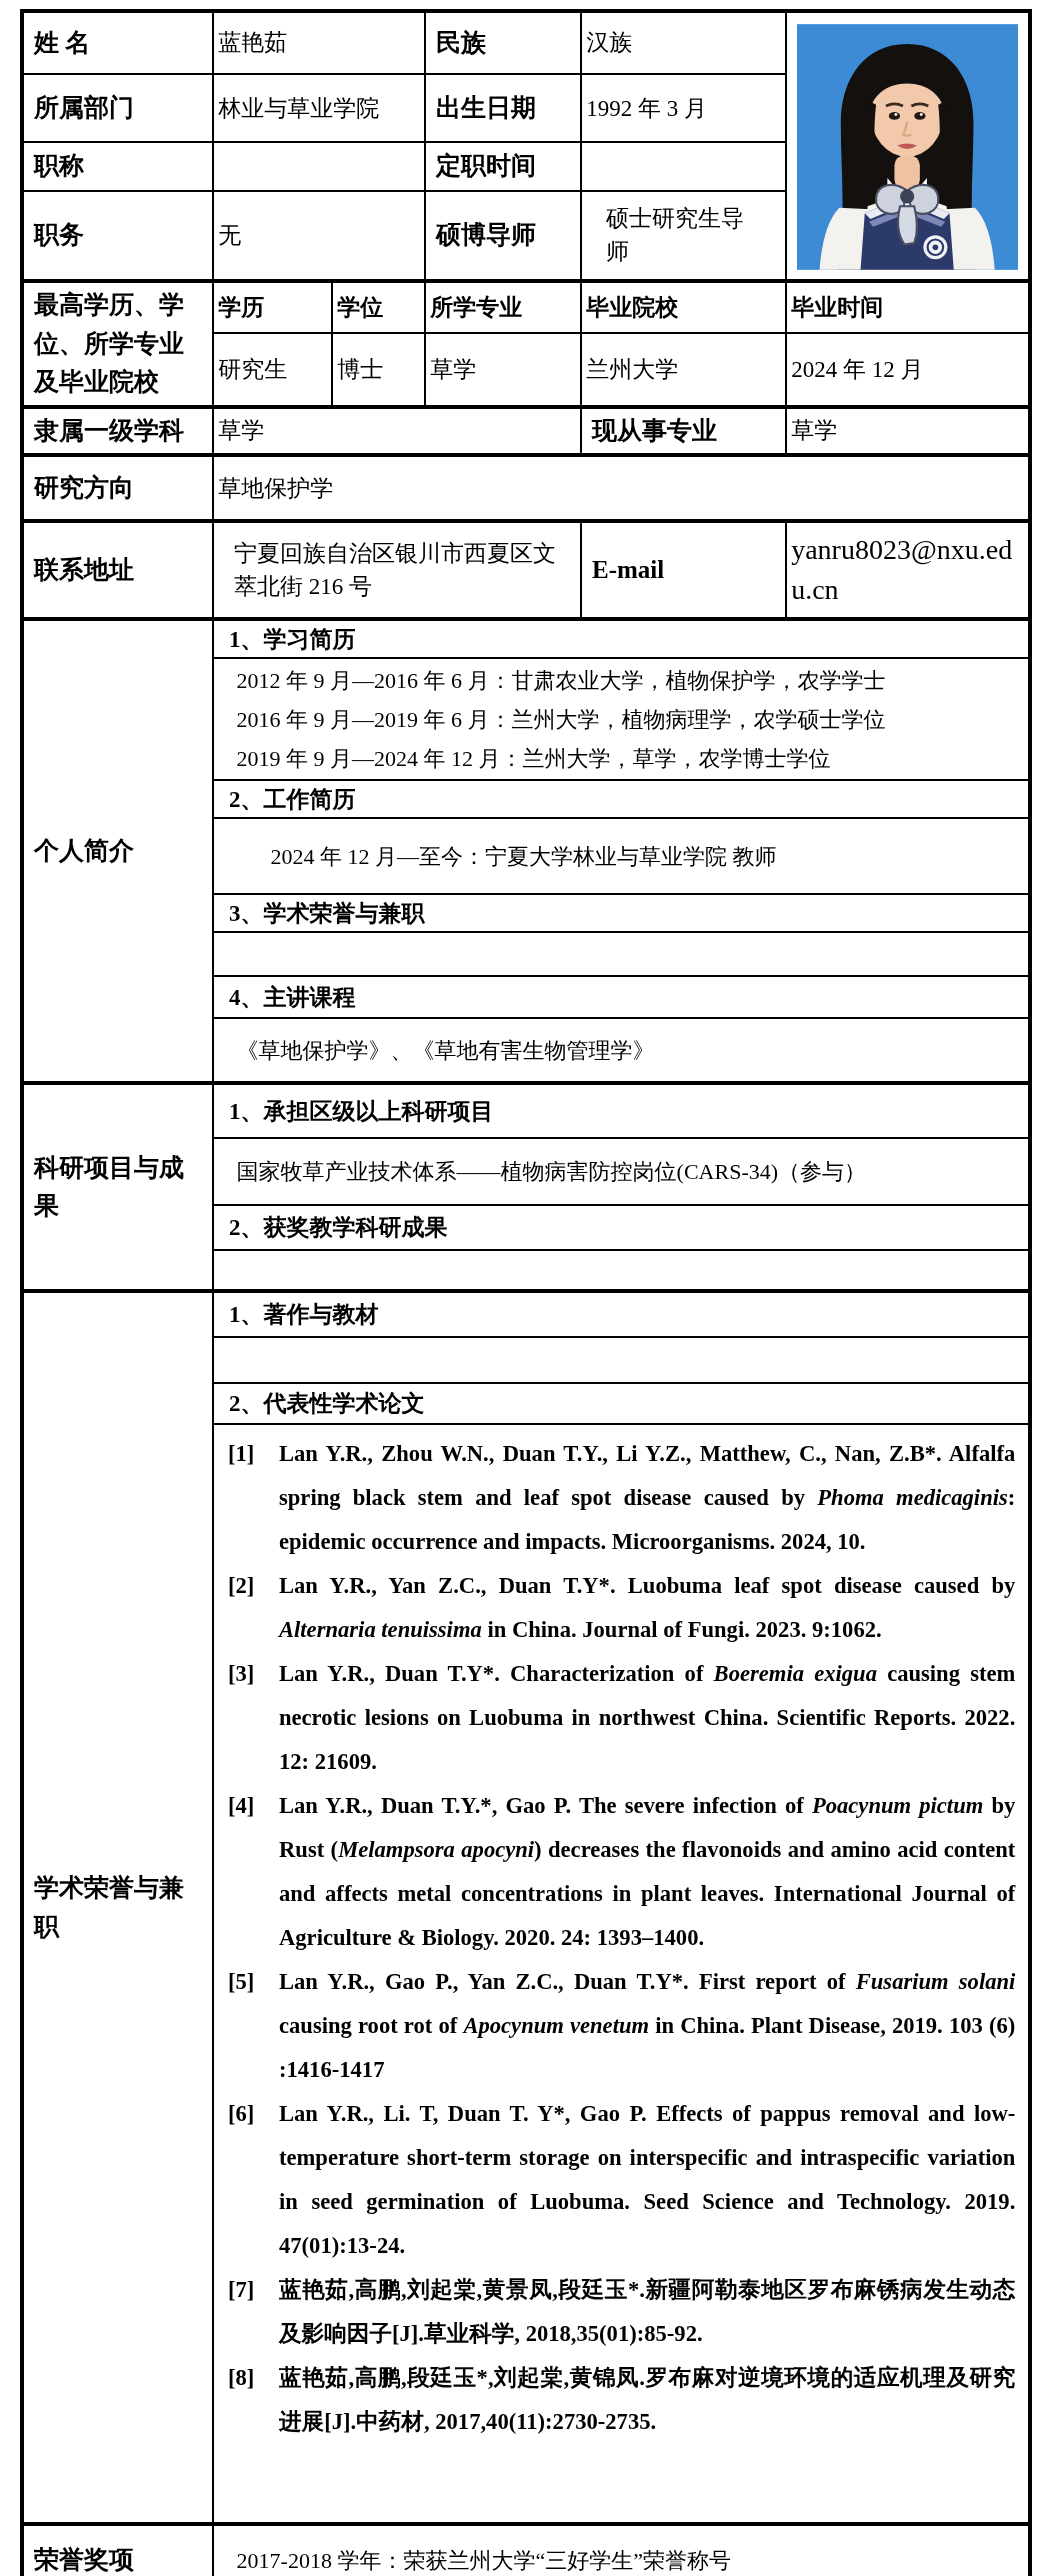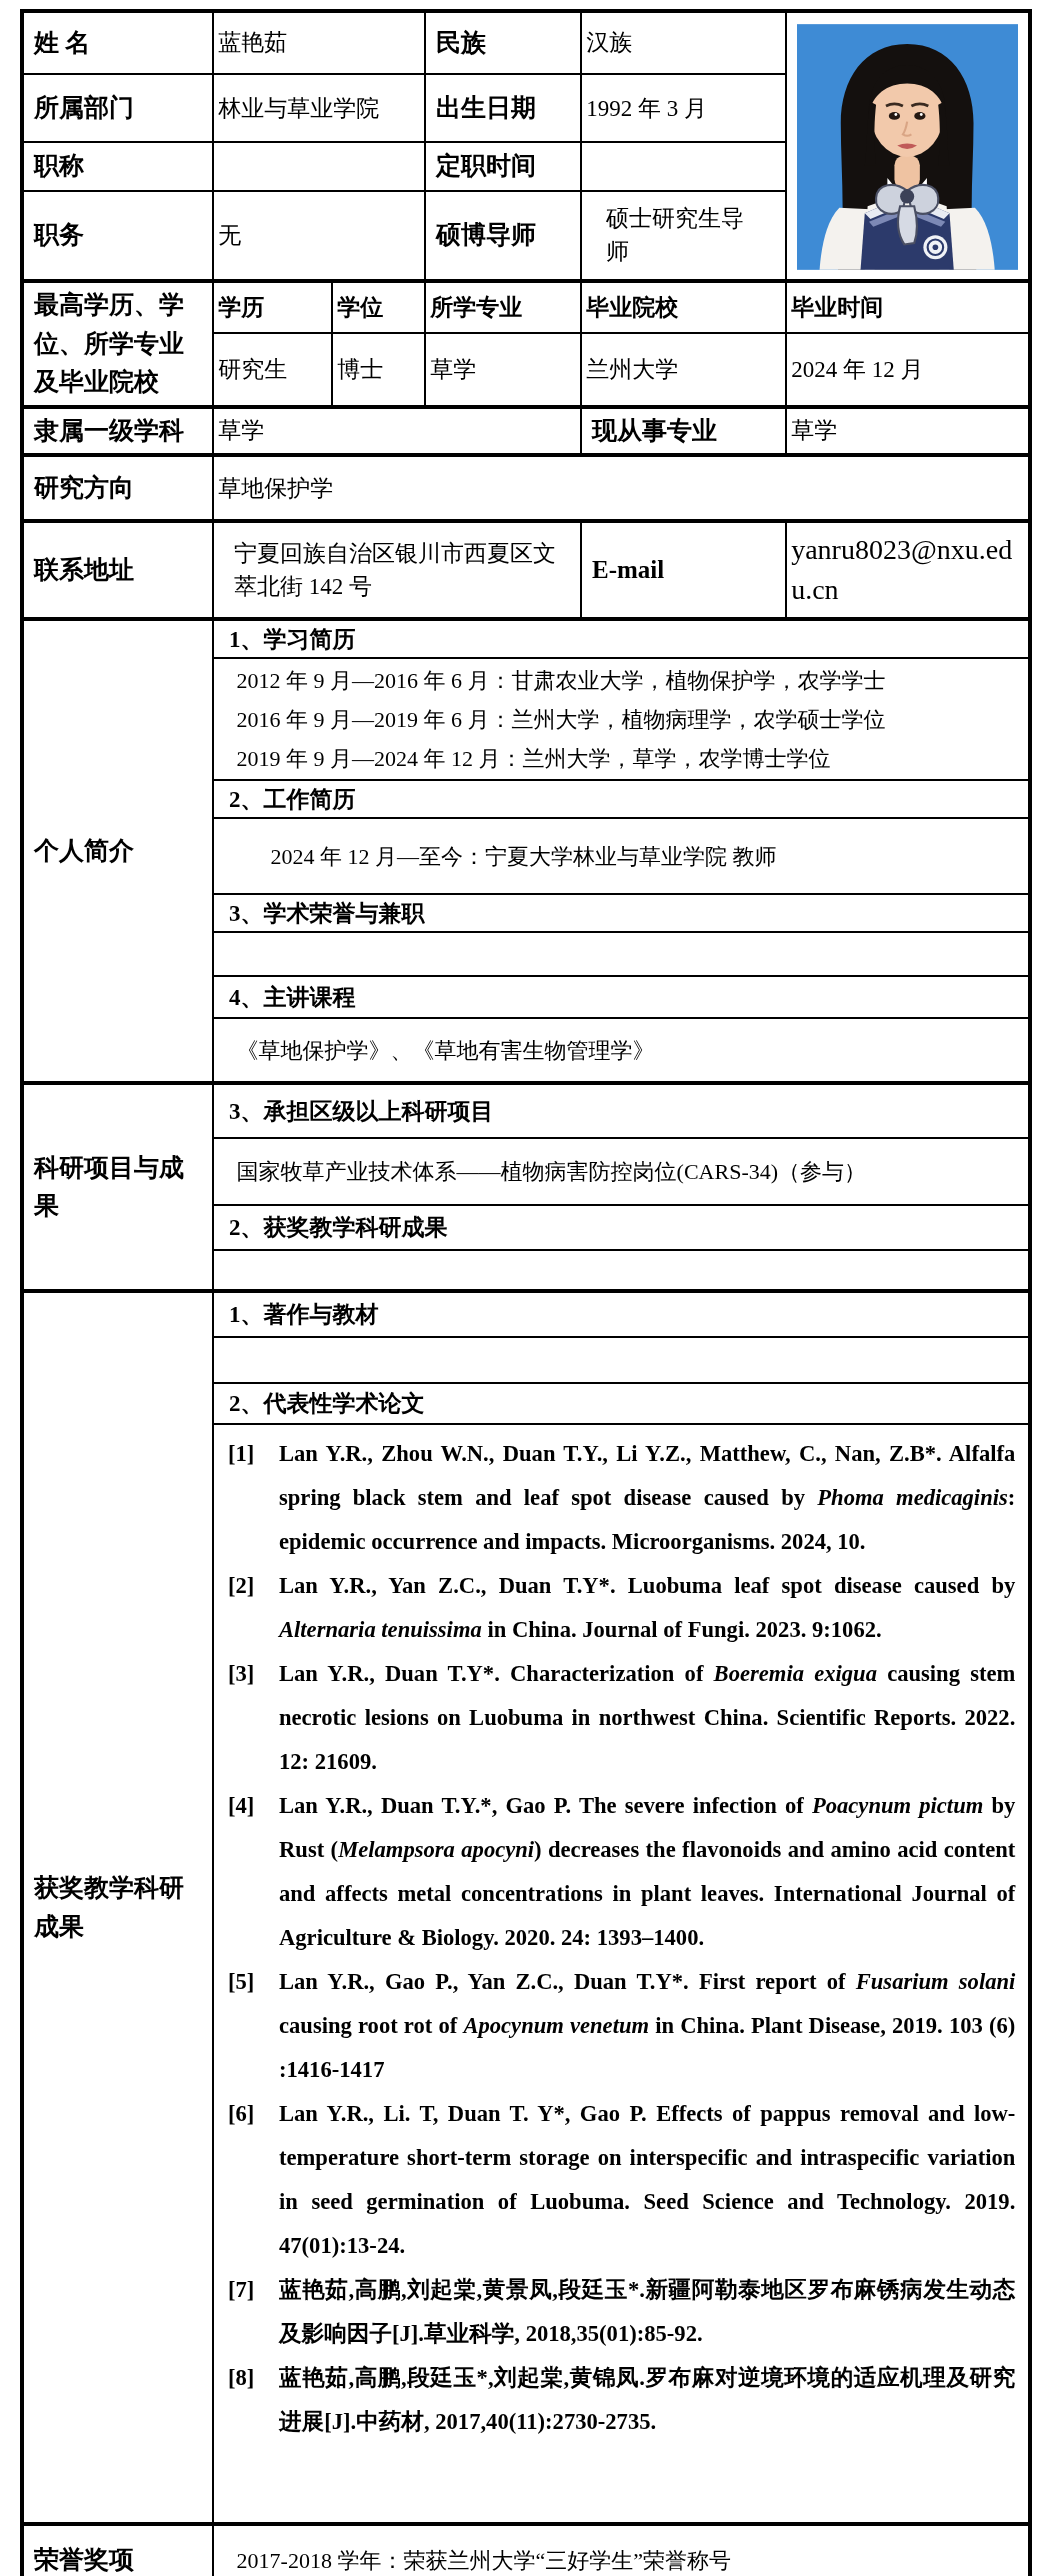--- a/index.html
+++ b/index.html
@@ -156,21 +156,21 @@
     <td>草学</td>
   </tr>
 
   <tr class="sec" style="height:66px">
     <td class="lbl">研究方向</td>
     <td colspan="5">草地保护学</td>
   </tr>
 
   <tr class="sec" style="height:98px">
     <td class="lbl">联系地址</td>
-    <td colspan="3" style="padding:1.4px 20px">宁夏回族自治区银川市西夏区文萃北街 142 号</td>
+    <td colspan="3" style="padding:1.4px 20px">宁夏回族自治区银川市西夏区文萃北街 216 号</td>
     <td class="lbl">E-mail</td>
     <td class="email-val">yanru8023@nxu.edu.cn</td>
   </tr>
 
   <tr class="sec" style="height:35px">
     <td class="lbl" rowspan="8">个人简介</td>
     <td colspan="5" class="heading">1、学习简历</td>
   </tr>
   <tr style="height:117px">
     <td colspan="5" class="content">
@@ -199,38 +199,38 @@
     <td colspan="5" class="heading">4、主讲课程</td>
   </tr>
   <tr style="height:65px">
     <td colspan="5" class="content">
       <div class="line">《草地保护学》、《草地有害生物管理学》</div>
     </td>
   </tr>
 
   <tr class="sec" style="height:55px">
     <td class="lbl" rowspan="4">科研项目与成果</td>
-    <td colspan="5" class="heading">3、承担区级以上科研项目</td>
+    <td colspan="5" class="heading">1、承担区级以上科研项目</td>
   </tr>
   <tr style="height:67px">
     <td colspan="5" class="content">
       <div class="line">国家牧草产业技术体系——植物病害防控岗位(CARS-34)（参与）</div>
     </td>
   </tr>
   <tr style="height:45px">
     <td colspan="5" class="heading">2、获奖教学科研成果</td>
   </tr>
   <tr style="height:41px">
     <td colspan="5" class="content">
       <div class="muted-empty"></div>
     </td>
   </tr>
 
   <tr class="sec" style="height:46px">
-    <td class="lbl" rowspan="4">获奖教学科研成果</td>
+    <td class="lbl" rowspan="4">学术荣誉与兼职</td>
     <td colspan="5" class="heading">1、著作与教材</td>
   </tr>
   <tr style="height:46px">
     <td colspan="5" class="content">
       <div class="muted-empty"></div>
     </td>
   </tr>
   <tr style="height:41px">
     <td colspan="5" class="heading">2、代表性学术论文</td>
   </tr>

